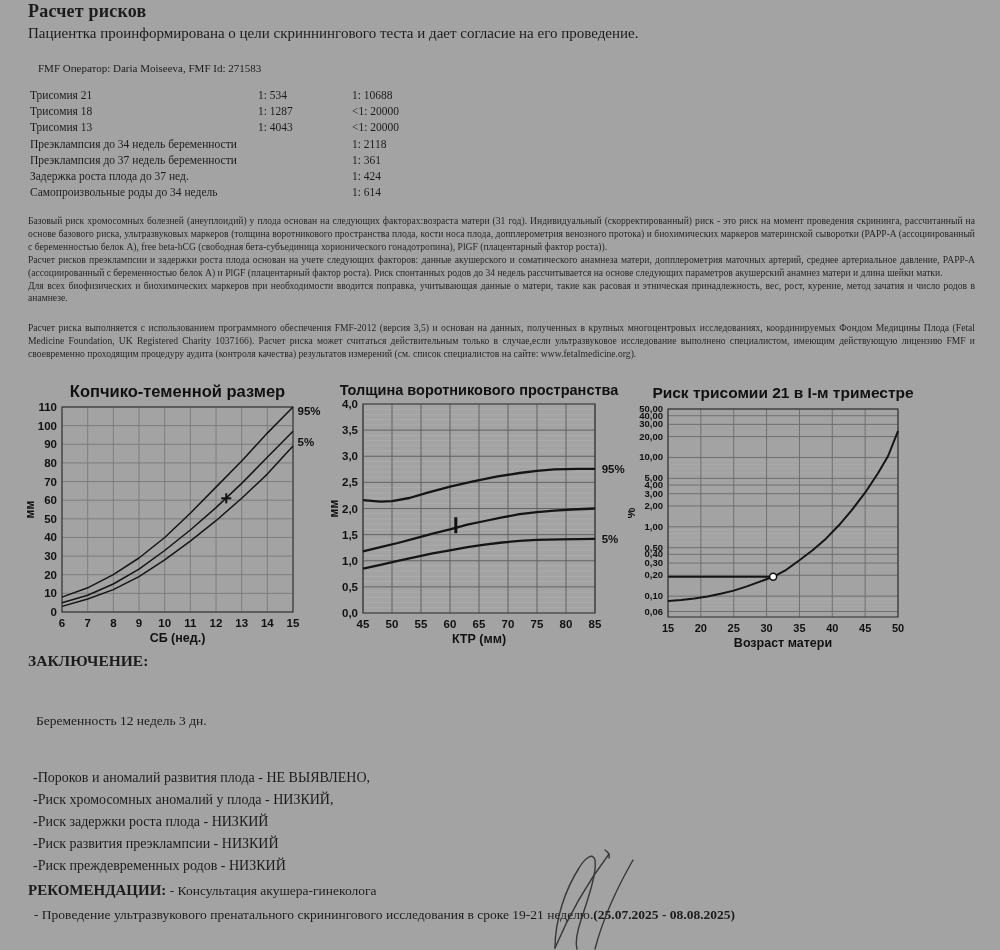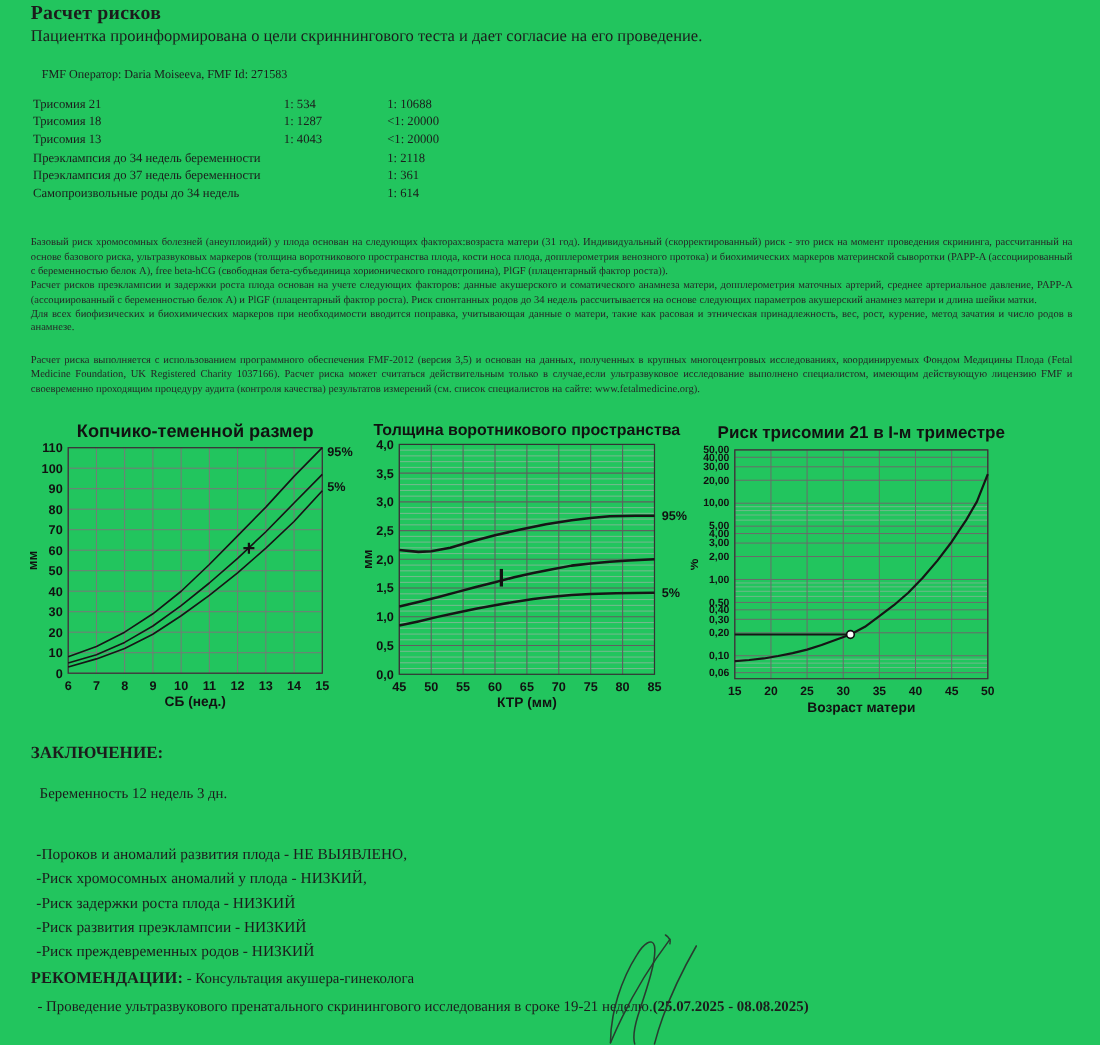--- a/index.html
+++ b/index.html
@@ -1,29 +1,29 @@
 <!DOCTYPE html>
 <html><head>
 <meta charset="utf-8">
 <style>
   html,body{margin:0;padding:0;background:#e8e8e8;}
-  .page{position:relative;width:1000px;height:950px;background:#22c55e;overflow:hidden;
+  .page{position:relative;width:1000px;height:950px;background:#a3a3a3;overflow:hidden;
         font-family:"Liberation Serif","DejaVu Serif",serif;color:#1c1c1c;}
   .abs{position:absolute;}
   .doc-title{left:28px;top:1px;font-size:18px;font-weight:bold;letter-spacing:.2px;}
   .subtitle{left:28px;top:25px;font-size:15px;text-align:center;}
   .operator{left:28px;top:62px;font-size:11px;font-weight:normal;margin-left:10px;}
   .risk-table{left:30px;top:87px;width:700px;}
   .thead,.trow{display:grid;grid-template-columns:228px 94px auto;}
   .thead{font-style:italic;font-size:11px;line-height:15px;}
   .trow{font-size:11.5px;line-height:16.2px;}
   .notes{left:28px;top:215px;width:947px;font-size:9.6px;line-height:12.9px;text-align:justify;color:#262626;}
   .notes p{margin:0;}
   .method{left:28px;top:322px;width:947px;font-size:9.6px;line-height:12.9px;text-align:justify;color:#262626;}
-  .concl-h{left:28px;top:676px;font-size:15.5px;font-weight:bold;}
+  .concl-h{left:28px;top:652px;font-size:15.5px;font-weight:bold;}
   .pregnancy{left:36px;top:713px;font-size:13.5px;}
   .examline{left:28px;top:749px;font-size:14px;}
   .findings{left:33px;top:770px;font-size:14px;}
   .finding{height:22px;}
   .rec1{left:28px;top:882px;font-size:13.5px;}
   .rec-head{font-weight:bold;font-size:15px;}
   .rec2{left:34px;top:907px;font-size:13.5px;}
   .rec-dates{font-weight:bold;}
   svg text{font-family:"Liberation Sans","DejaVu Sans",sans-serif;fill:#111;}
 </style>
@@ -55,20 +55,25 @@
         </div>
         <div class="trow">
           <div>Преэклампсия до 34 недель беременности</div>
           <div></div>
           <div>1: 2118</div>
         </div>
         <div class="trow">
           <div>Преэклампсия до 37 недель беременности</div>
           <div></div>
           <div>1: 361</div>
+        </div>
+        <div class="trow">
+          <div>Задержка роста плода до 37 нед.</div>
+          <div></div>
+          <div>1: 424</div>
         </div>
         <div class="trow">
           <div>Самопроизвольные роды до 34 недель</div>
           <div></div>
           <div>1: 614</div>
         </div>
       </div>
   </div>
 
   <div class="abs notes">

